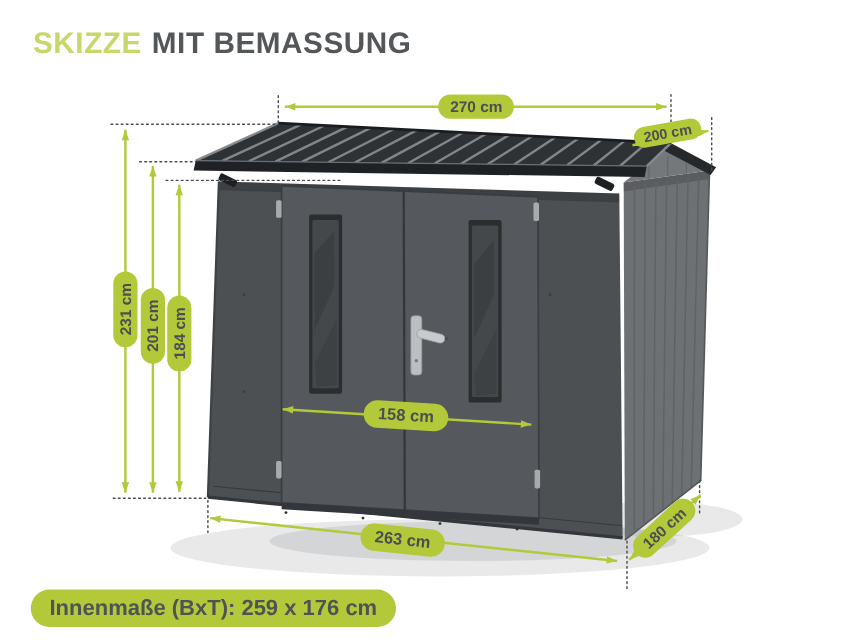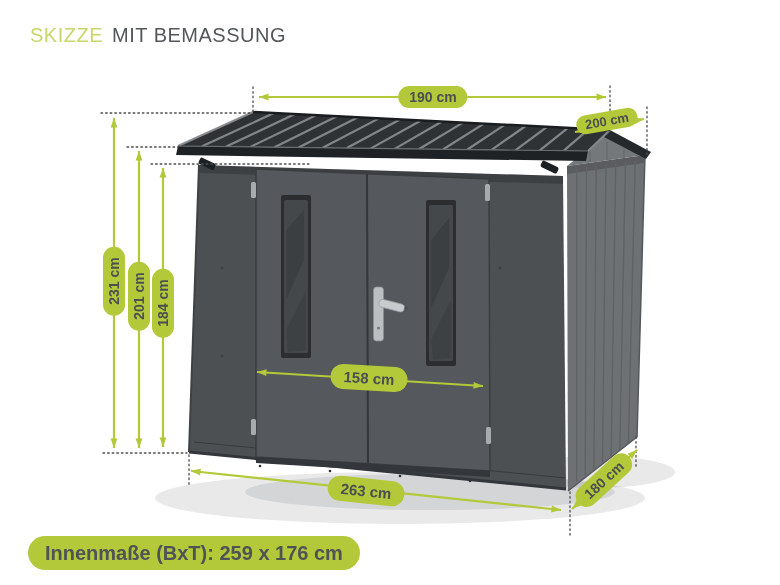--- a/index.html
+++ b/index.html
@@ -1,21 +1,21 @@
 <!DOCTYPE html>
 <html><head>
 <meta charset="utf-8">
 <style>
   html,body{margin:0;padding:0;background:#ffffff;}
   .stage{
     position:relative;width:780px;height:585px;background:#ffffff;
     font-family:"Liberation Sans",sans-serif;overflow:hidden;
   }
   .page-title{
-    position:absolute;left:30px;top:24px;font-size:20px;font-weight:400;
+    position:absolute;left:30px;top:24px;font-size:27px;font-weight:700;
     letter-spacing:.5px;white-space:nowrap;
   }
   .page-title .accent{color:#c8d66a;}
   .page-title .rest{color:#54575a;margin-left:9px;}
   svg.shed{position:absolute;left:0;top:0;}
   .pill{
     position:absolute;background:#b3c93a;color:#4b4f52;font-weight:700;
     font-size:14px;line-height:1;padding:4px 11px;border-radius:999px;
     white-space:nowrap;transform:translate(-50%,-50%);z-index:5;
   }
@@ -181,21 +181,21 @@
         <polygon points="483,386 473.7283919565008,382.01913523368097 473.3079589348083,388.80612544100194" fill="#b3c93a"></polygon>
         <line x1="191" y1="471" x2="561" y2="510" stroke="#b3c93a" stroke-width="2.2"></line>
         <polygon points="191,471 200.09125782583916,475.3771030538609 200.8040657655898,468.61456618956004" fill="#b3c93a"></polygon>
         <polygon points="561,510 551.9087421741609,505.6228969461391 551.1959342344102,512.38543381044" fill="#b3c93a"></polygon>
         <line x1="572" y1="509" x2="637" y2="450" stroke="#b3c93a" stroke-width="2.2"></line>
         <polygon points="572,509 581.3194844992323,505.1325449364511 576.7491664683167,500.0974488006968" fill="#b3c93a"></polygon>
         <polygon points="637,450 627.6805155007677,453.8674550635489 632.2508335316833,458.9025511993032" fill="#b3c93a"></polygon>
       </g>
   </svg>
 
-  <div class="pill" style="left:433px;top:97px;">190 cm</div>
+  <div class="pill" style="left:433px;top:97px;">270 cm</div>
   <div class="pill sm" style="left:607px;top:121px;transform:translate(-50%,-50%) rotate(-10deg);">200 cm</div>
   <div class="pill" style="left:114px;top:281px;transform:translate(-50%,-50%) rotate(-90deg);">231 cm</div>
   <div class="pill" style="left:139px;top:296px;transform:translate(-50%,-50%) rotate(-90deg);">201 cm</div>
   <div class="pill" style="left:163px;top:303px;transform:translate(-50%,-50%) rotate(-90deg);">184 cm</div>
   <div class="pill lg" style="left:369px;top:378px;transform:translate(-50%,-50%) rotate(3.5deg);">158 cm</div>
   <div class="pill lg" style="left:366px;top:491px;transform:translate(-50%,-50%) rotate(6deg);">263 cm</div>
   <div class="pill" style="left:604px;top:480px;transform:translate(-50%,-50%) rotate(-42.5deg);">180 cm</div>
 
   <div class="badge">Innenmaße (BxT): 259 x 176 cm</div>
 </div>

